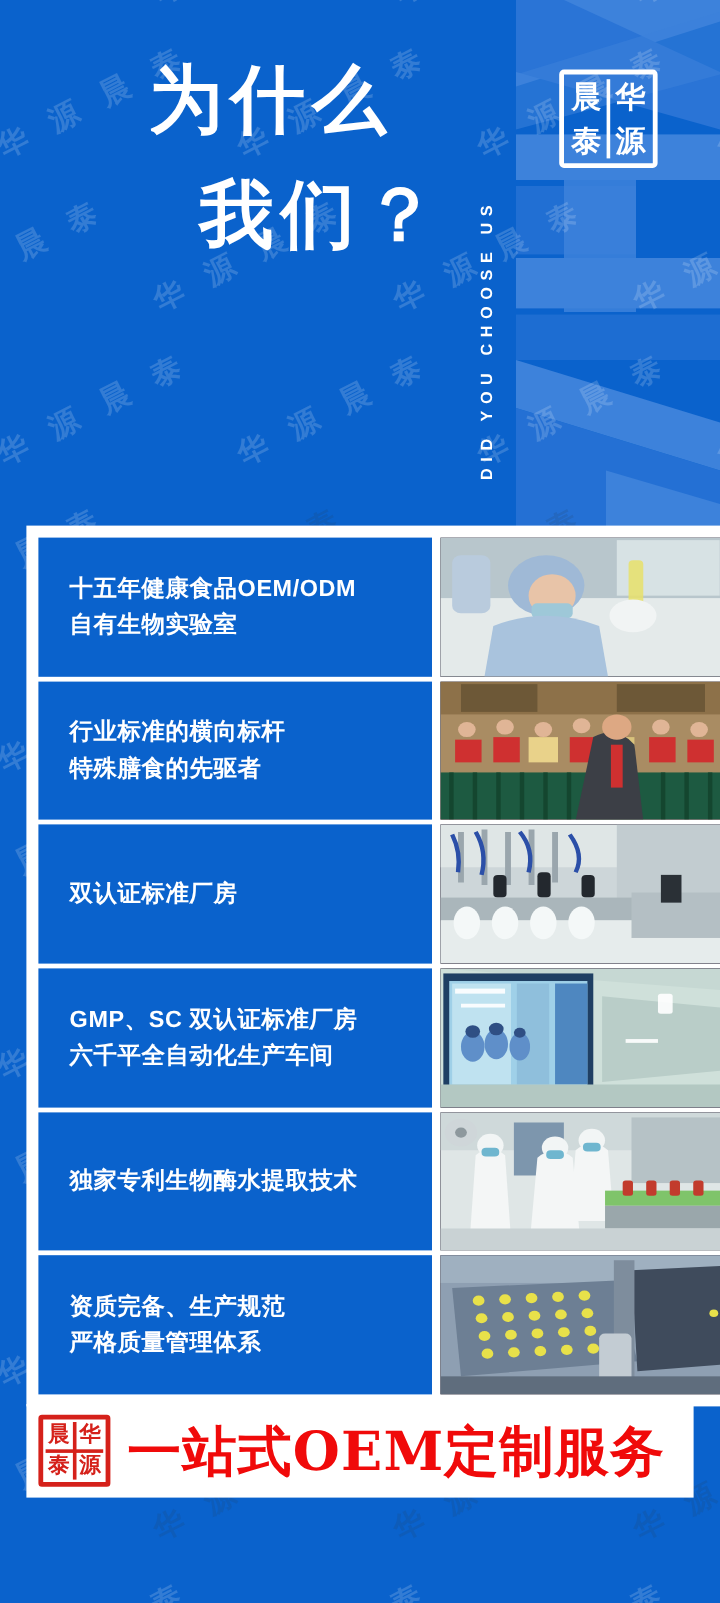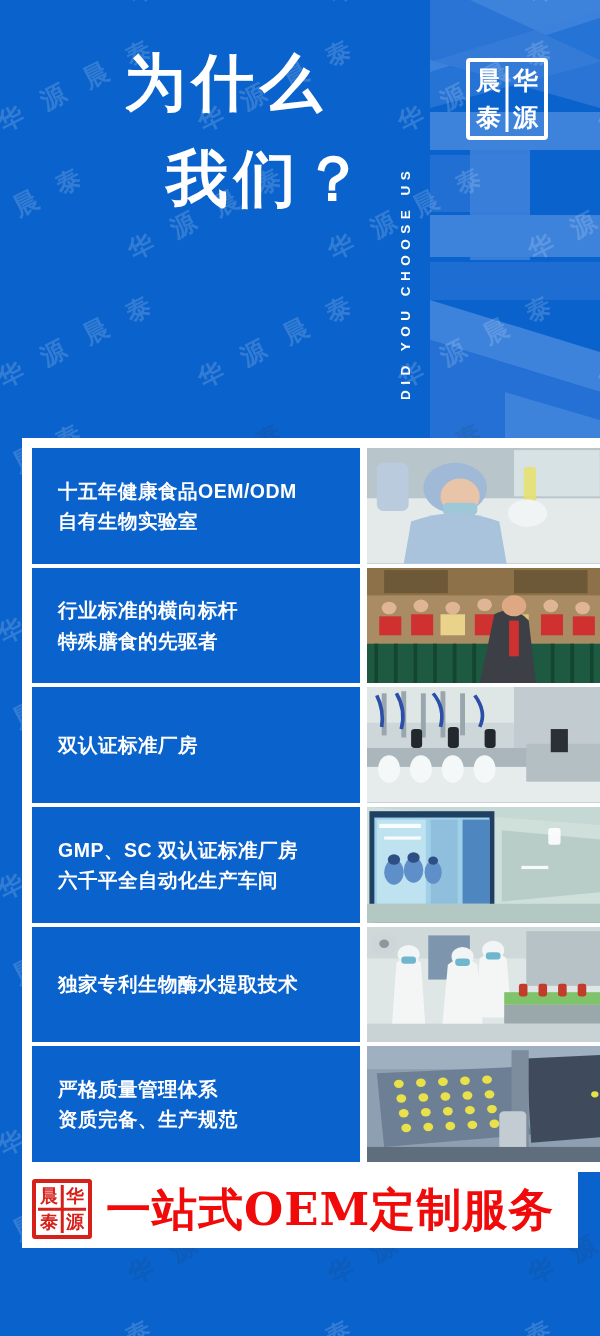--- a/index.html
+++ b/index.html
@@ -413,22 +413,22 @@
               <rect x="156" y="54" width="7" height="12" rx="2"></rect>
               <rect x="172" y="54" width="7" height="12" rx="2"></rect>
             </g>
             <rect x="0" y="92" width="200" height="18" fill="#c9d2d4"></rect>
           </svg>
         </div>
       </div>
 
       <div class="row">
         <div class="card">
+          <span class="ln">资质完备、生产规范</span>
           <span class="ln">严格质量管理体系</span>
-          <span class="ln">资质完备、生产规范</span>
         </div>
         <div class="photo">
           <svg viewBox="0 0 200 110" preserveAspectRatio="none">
             <rect width="200" height="110" fill="#8e9fb2"></rect>
             <rect y="0" width="200" height="22" fill="#9fb0c0"></rect>
             <polygon points="8,26 120,20 134,84 14,96" fill="#6d7f94"></polygon>
             <g fill="#e8e14a">
               <circle cx="26" cy="36" r="4"></circle>
                 <circle cx="44" cy="35" r="4"></circle>
                 <circle cx="62" cy="34" r="4"></circle>

